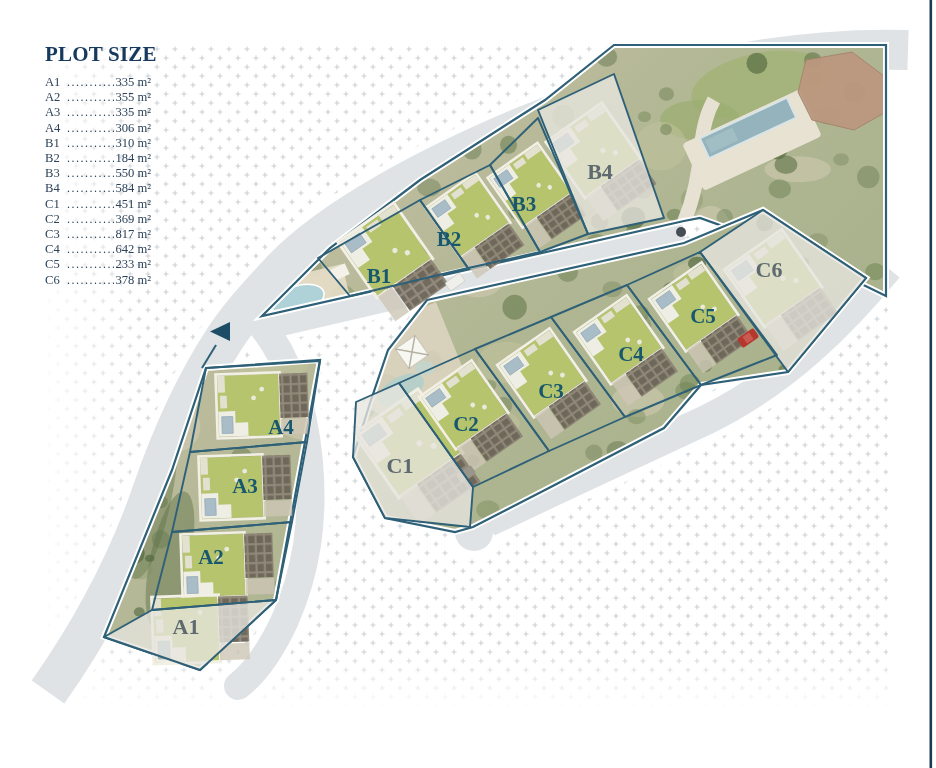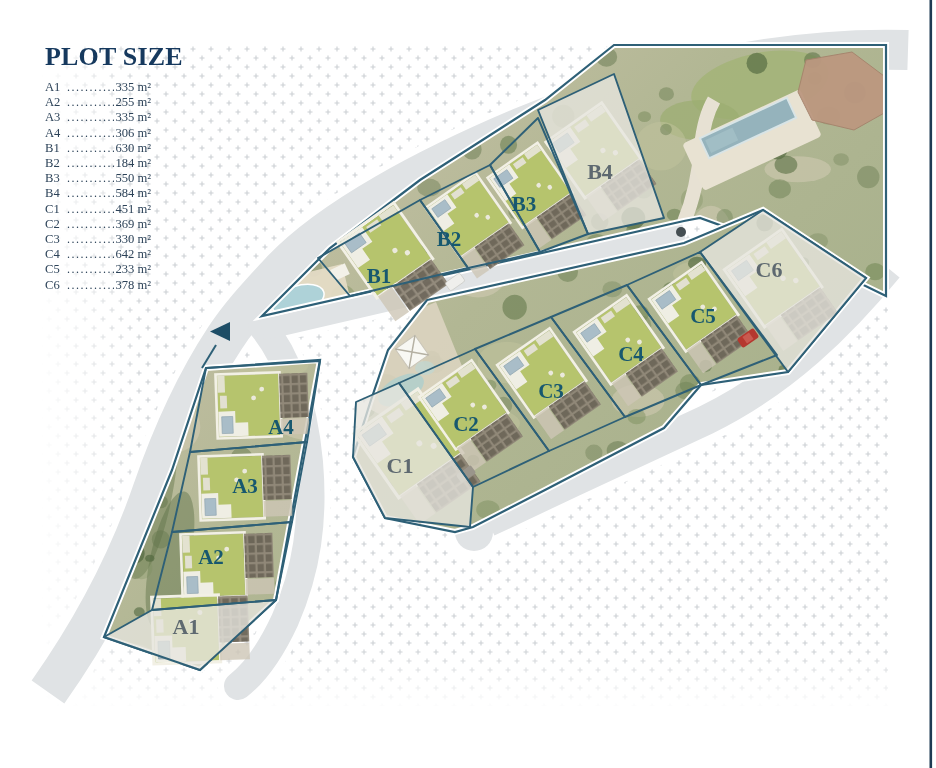--- a/index.html
+++ b/index.html
@@ -1,21 +1,21 @@
 <!DOCTYPE html>
 <html style="--navy: #16395e; --ltext: #2c4258; --teal: #17586f; --sold: #5e6970; --boundary: #2e6077; --road: #e0e3e5; --arrow: #1d4d66; --edge: #1d3a52; --pool: #aed2d8; --soldov: #e7e5df;"><head>
 <meta charset="utf-8">
 <style>
   html,body{margin:0;padding:0;background:#ffffff;}
   body{width:936px;height:768px;position:relative;overflow:hidden;
        font-family:"Liberation Serif","DejaVu Serif",serif;}
   .page{position:absolute;inset:0;width:936px;height:768px;background:#fff;}
   svg.map{position:absolute;left:0;top:0;}
   .legend{position:absolute;left:45px;top:42px;width:106px;z-index:10;}
-  .legend h1{margin:0 0 8px 0;font-size:26px;font-weight:700;letter-spacing:.2px;
+  .legend h1{margin:0 0 8px 0;font-size:21px;font-weight:700;letter-spacing:.2px;
              color:var(--navy,#16395e);white-space:nowrap;}
   .lrow{display:flex;align-items:baseline;font-size:12.6px;line-height:15.2px;
         color:var(--ltext,#2c4258);}
   .lid{min-width:21px;}
   .ldots{flex:1;overflow:hidden;white-space:nowrap;margin:0 1px;}
   .ldots::after{content:"................";letter-spacing:1.5px;font-size:12px;}
   .lval{white-space:nowrap;}
   .plbl{font-family:"Liberation Serif","DejaVu Serif",serif;font-weight:700;
         text-anchor:middle;}
   .plbl.avail{fill:var(--teal,#17586f);}
@@ -389,36 +389,36 @@
   <h1>PLOT SIZE</h1>
   <div id="legendItems">
         <div class="lrow">
           <span class="lid">A1</span>
           <span class="ldots"></span>
           <span class="lval">335 m²</span>
         </div>
         <div class="lrow">
           <span class="lid">A2</span>
           <span class="ldots"></span>
-          <span class="lval">255 m²</span>
+          <span class="lval">355 m²</span>
         </div>
         <div class="lrow">
           <span class="lid">A3</span>
           <span class="ldots"></span>
           <span class="lval">335 m²</span>
         </div>
         <div class="lrow">
           <span class="lid">A4</span>
           <span class="ldots"></span>
           <span class="lval">306 m²</span>
         </div>
         <div class="lrow">
           <span class="lid">B1</span>
           <span class="ldots"></span>
-          <span class="lval">630 m²</span>
+          <span class="lval">310 m²</span>
         </div>
         <div class="lrow">
           <span class="lid">B2</span>
           <span class="ldots"></span>
           <span class="lval">184 m²</span>
         </div>
         <div class="lrow">
           <span class="lid">B3</span>
           <span class="ldots"></span>
           <span class="lval">550 m²</span>
@@ -434,21 +434,21 @@
           <span class="lval">451 m²</span>
         </div>
         <div class="lrow">
           <span class="lid">C2</span>
           <span class="ldots"></span>
           <span class="lval">369 m²</span>
         </div>
         <div class="lrow">
           <span class="lid">C3</span>
           <span class="ldots"></span>
-          <span class="lval">330 m²</span>
+          <span class="lval">817 m²</span>
         </div>
         <div class="lrow">
           <span class="lid">C4</span>
           <span class="ldots"></span>
           <span class="lval">642 m²</span>
         </div>
         <div class="lrow">
           <span class="lid">C5</span>
           <span class="ldots"></span>
           <span class="lval">233 m²</span>

